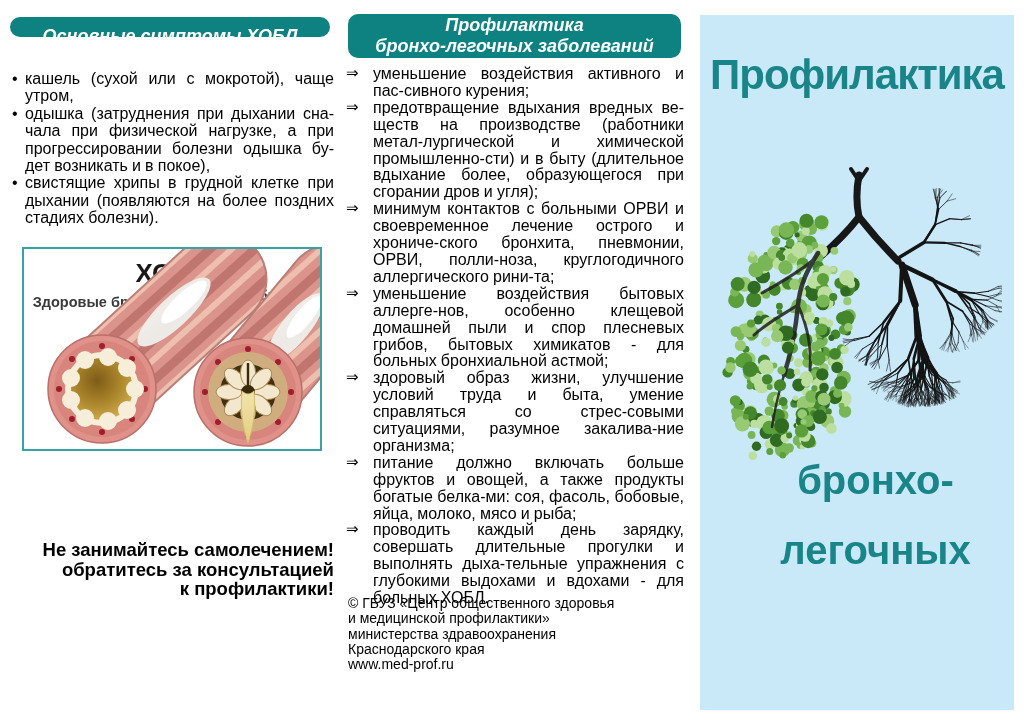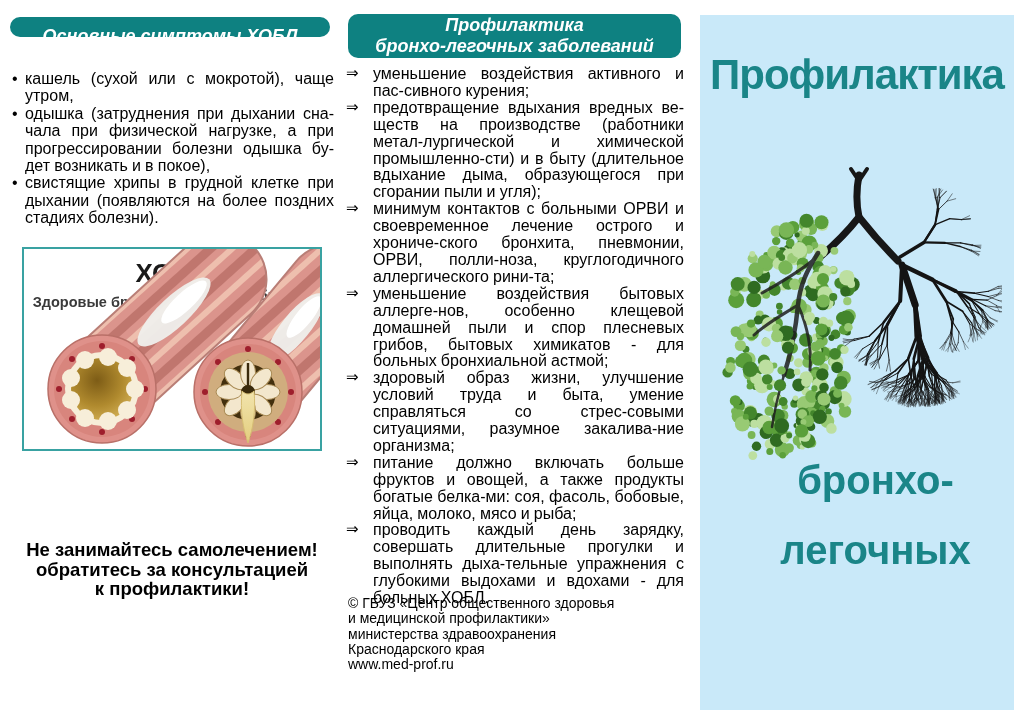--- a/index.html
+++ b/index.html
@@ -28,21 +28,21 @@
   .list-mid .li{padding-left:27px;}
   .list-mid .marker{position:absolute;left:0;top:-1px;font-size:15px;}
   
   .diagram-box{
     left:22px;top:247px;width:296px;height:200px;background:#fff;
     border:2px solid #39a2a2;
   }
   .diagram-box svg{display:block;}
   
   .warning{
-    left:10px;top:540px;width:324px;text-align:center;font-weight:bold;
+    left:10px;top:540px;width:324px;text-align:right;font-weight:bold;
     font-size:18.5px;line-height:19.6px;color:#000;
   }
   
   .credits{left:348px;top:596px;width:334px;text-align:left;font-size:14px;line-height:15.3px;}
   
   .panel{left:700px;top:15px;width:314px;height:695px;background:#c9e9f9;}
   .panel-title{
     left:0;top:36px;width:314px;text-align:center;color:#1a8588;
     font-weight:bold;font-size:42px;letter-spacing:-1px;
   }
@@ -186,21 +186,21 @@
 
   <div class="abs list list-mid">
 
       <div class="li">
         <span class="marker">⇒</span>
         <span>уменьшение воздействия активного и пас-сивного курения;</span>
       </div>
 
       <div class="li">
         <span class="marker">⇒</span>
-        <span>предотвращение вдыхания вредных ве-ществ на производстве (работники метал-лургической и химической промышленно-сти) и в быту (длительное вдыхание дыма, образующегося при сгорании пыли и угля);</span>
+        <span>предотвращение вдыхания вредных ве-ществ на производстве (работники метал-лургической и химической промышленно-сти) и в быту (длительное вдыхание более, образующегося при сгорании дров и угля);</span>
       </div>
 
       <div class="li">
         <span class="marker">⇒</span>
         <span>минимум контактов с больными ОРВИ и своевременное лечение острого и хрониче-ского бронхита, пневмонии, ОРВИ, полли-ноза, круглогодичного аллергического рини-та;</span>
       </div>
 
       <div class="li">
         <span class="marker">⇒</span>
         <span>уменьшение воздействия бытовых аллерге-нов, особенно клещевой домашней пыли и спор плесневых грибов, бытовых химикатов - для больных бронхиальной астмой;</span>

